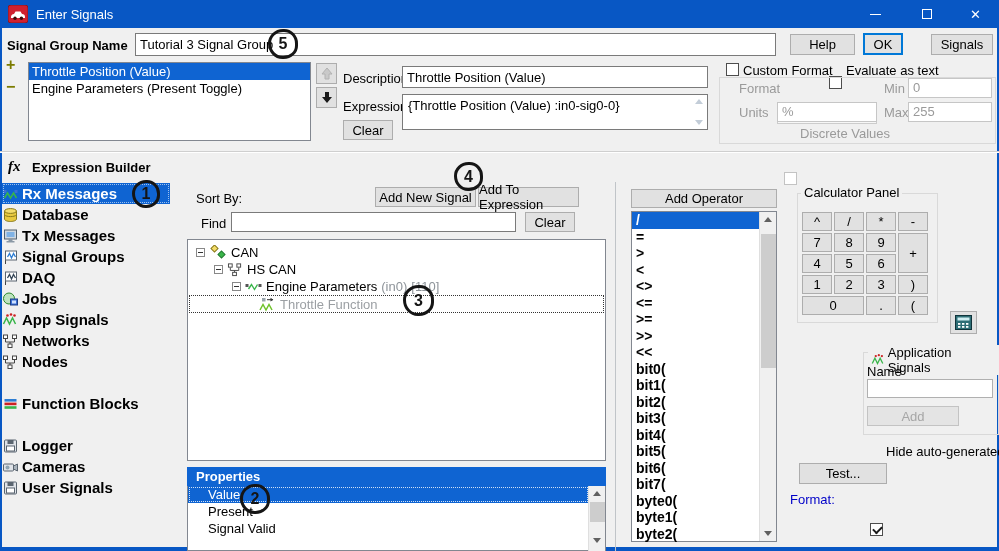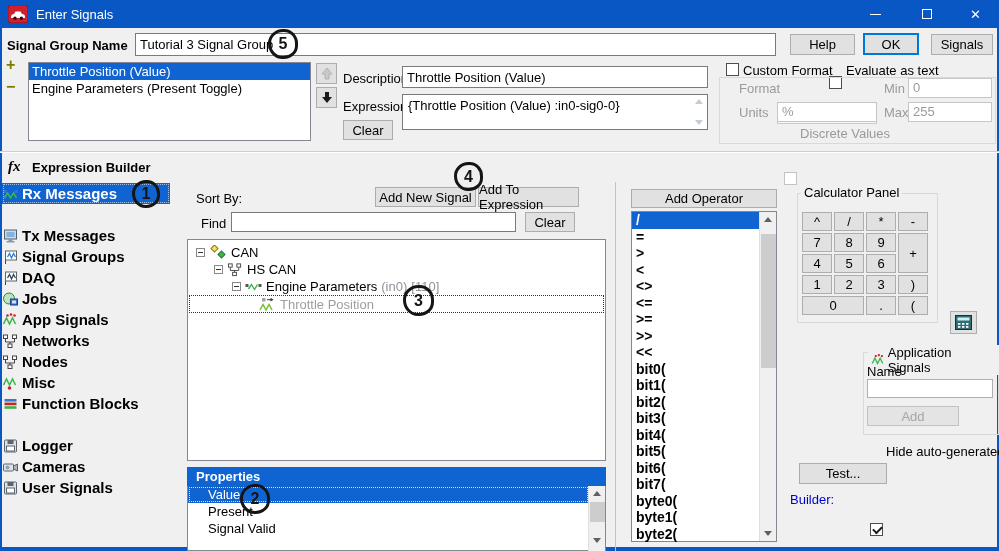--- a/index.html
+++ b/index.html
@@ -91,21 +91,21 @@
       </div>
   </div>
 
   <div class="abs" style="left:0;top:28px;width:2px;height:523px;background:var(--titlebar)"></div>
   <div class="abs" style="left:997px;top:28px;width:2px;height:523px;background:var(--titlebar)"></div>
   <div class="abs" style="left:0;top:547px;width:999px;height:4px;background:var(--titlebar)"></div>
 
   <div class="abs lbl" style="left:7px;top:38px;font-weight:bold">Signal Group Name</div>
   <input class="abs inp" style="left: 135px; top: 33px; width: 641px; height: 23px;" value="Tutorial 3 Signal Group">
   <div class="abs btn" style="left:790px;top:34px;width:65px;height:21px">Help</div>
-  <div class="abs btn focus" style="left:863px;top:33px;width:56px;height:22px">OK</div>
+  <div class="abs btn focus" style="left:863px;top:33px;width:40px;height:22px">OK</div>
   <div class="abs btn" style="left:931px;top:34px;width:62px;height:21px">Signals</div>
 
   <div class="abs" style="left:6px;top:56px;color:#7c7c00;font-weight:bold;font-size:16px">+</div>
   <div class="abs" style="left:6px;top:78px;color:#7c7c00;font-weight:bold;font-size:16px">−</div>
 
   <div class="abs panel" style="left:28px;top:62px;width:283px;height:79px">
     <div class="listrow sel">Throttle Position (Value)</div>
     <div class="listrow">Engine Parameters (Present Toggle)</div>
   </div>
 
@@ -160,20 +160,28 @@
   <div class="abs lbl" style="left:32px;top:160px;font-weight:bold">Expression Builder</div>
 
   <div class="abs side-item side-sel" style="top:183px">
     <svg class="ic" viewBox="0 0 16 16">
         <rect x="1" y="4" width="3" height="3" fill="#3b6fd4"></rect>
         <rect x="12" y="4" width="3" height="3" fill="#3b6fd4"></rect>
         <polyline points="2,12 5,7 8,12 11,7 14,12" stroke="#39b54a" fill="none" stroke-width="1.5"></polyline>
       </svg>
     <span>Rx Messages</span>
   </div>
+  <div class="abs side-item" style="top:204px">
+    <svg class="ic" viewBox="0 0 16 16">
+        <path d="M2 4v8c0 1.4 2.7 2.5 6 2.5s6-1.1 6-2.5V4" fill="#e8c93e" stroke="#8a7a1a"></path>
+        <ellipse cx="8" cy="4" rx="6" ry="2.4" fill="#f4dd6a" stroke="#8a7a1a"></ellipse>
+        <path d="M2 8c1.2 1 3.4 1.6 6 1.6S12.8 9 14 8" fill="none" stroke="#8a7a1a"></path>
+      </svg>
+    <span>Database</span>
+  </div>
   <div class="abs side-item" style="top:225px">
     <svg class="ic" viewBox="0 0 16 16">
         <rect x="2" y="2" width="12" height="9" fill="#cfd8e0" stroke="#52616e"></rect>
         <rect x="4" y="4" width="8" height="5" fill="#7fb2e5"></rect>
         <rect x="6" y="11" width="4" height="2" fill="#8a98a5"></rect>
         <rect x="4" y="13" width="8" height="1.5" fill="#8a98a5"></rect>
       </svg>
     <span>Tx Messages</span>
   </div>
   <div class="abs side-item" style="top:246px">
@@ -219,27 +227,20 @@
     <span>Networks</span>
   </div>
   <div class="abs side-item" style="top:351px">
     <svg class="ic" viewBox="0 0 16 16">
         <path d="M3 6v3h9V6M7.5 9v2" stroke="#444" fill="none"></path>
         <rect x="1" y="2" width="4" height="3.5" fill="#fff" stroke="#444"></rect>
         <rect x="10" y="2" width="4" height="3.5" fill="#fff" stroke="#444"></rect>
         <rect x="5.5" y="11" width="4" height="3.5" fill="#fff" stroke="#444"></rect>
       </svg>
     <span>Nodes</span>
-  </div>
-  <div class="abs side-item" style="top:372px">
-    <svg class="ic" viewBox="0 0 16 16">
-        <polyline points="1,10 4,4 7,10 10,4 13,10" stroke="#39b54a" fill="none" stroke-width="1.5"></polyline>
-        <circle cx="7" cy="13" r="1.8" fill="#cc2222"></circle>
-      </svg>
-    <span>Misc</span>
   </div>
   <div class="abs side-item" style="top:393px">
     <svg class="ic" viewBox="0 0 16 16">
         <rect x="2" y="3" width="12" height="2.6" fill="#2d7dd2"></rect>
         <rect x="2" y="6.6" width="12" height="2.6" fill="#cc2222"></rect>
         <rect x="2" y="10.2" width="12" height="2.6" fill="#39b54a"></rect>
       </svg>
     <span>Function Blocks</span>
   </div>
   <div class="abs side-item" style="top:435px">
@@ -310,21 +311,21 @@
       <span style="color:var(--tree_meta)">(in0)</span>
       <span style="color:var(--tree_meta)">[110]</span>
     </div>
     <div class="trow" style="left:1px;top:55px;width:415px;height:18px;border:1px dotted #333">
       <svg style="margin-left:69px" width="17" height="15" viewBox="0 0 17 15">
           <rect x="3" y="1" width="3.5" height="3.5" fill="#9aa5ad"></rect>
           <path d="M8 2.7h6" stroke="#333"></path>
           <path d="M11.5 0.8L14.3 2.7 11.5 4.6z" fill="#333"></path>
           <polyline points="1,13 4,7.5 7,13 10,7.5 13,13" stroke="#6fc22b" fill="none" stroke-width="1.5"></polyline>
         </svg>
-      <span style="color:#9b9fa3">Throttle Position</span>
+      <span style="color:#9b9fa3">Throttle Function</span>
     </div>
   </div>
 
   <div class="abs" style="left:187px;top:467px;width:419px;height:19px;background:var(--selection);color:#fff;font-weight:bold;line-height:19px;padding-left:9px">Properties</div>
   <div class="abs panel" style="left:187px;top:486px;width:419px;height:65px;border-top:none">
     <div class="listrow sel" style="padding-left:20px;outline:1px dotted #cfe0f5;outline-offset:-2px;width:401px">Value</div>
     <div class="listrow" style="padding-left:20px">Present</div>
     <div class="listrow" style="padding-left:20px">Signal Valid</div>
     <div class="abs sb" style="right:0;top:0;width:17px;height:65px">
       <div class="sb-btn">
@@ -415,21 +416,21 @@
       </svg>
     <span>Application Signals</span>
   </div>
   <div class="abs lbl" style="left:867px;top:364px">Name</div>
   <input class="abs inp" style="left: 867px; top: 379px; width: 126px; height: 19px; border-color: rgb(176, 176, 176);" value="">
   <div class="abs btn disabled" style="left:867px;top:406px;width:92px;height:20px">Add</div>
 
   <div class="abs cb checked" style="left:870px;top:444px"></div>
   <div class="abs lbl" style="left:886px;top:444px">Hide auto-generated it</div>
   <div class="abs btn" style="left:799px;top:463px;width:88px;height:21px">Test...</div>
-  <div class="abs lbl" style="left:790px;top:492px;color:var(--result_text)">Builder:</div>
+  <div class="abs lbl" style="left:790px;top:492px;color:var(--result_text)">Format:</div>
 
   <div class="ann" style="left:132px;top:180px;width:28px;height:28px">1</div>
   <div class="ann" style="left:240px;top:484px;width:30px;height:30px">2</div>
   <div class="ann" style="left:403px;top:285px;width:31px;height:31px">3</div>
   <div class="ann" style="left:454px;top:162px;width:29px;height:29px">4</div>
   <div class="ann" style="left:268px;top:29px;width:30px;height:30px">5</div>
 
 </div>
 
 </body></html>

